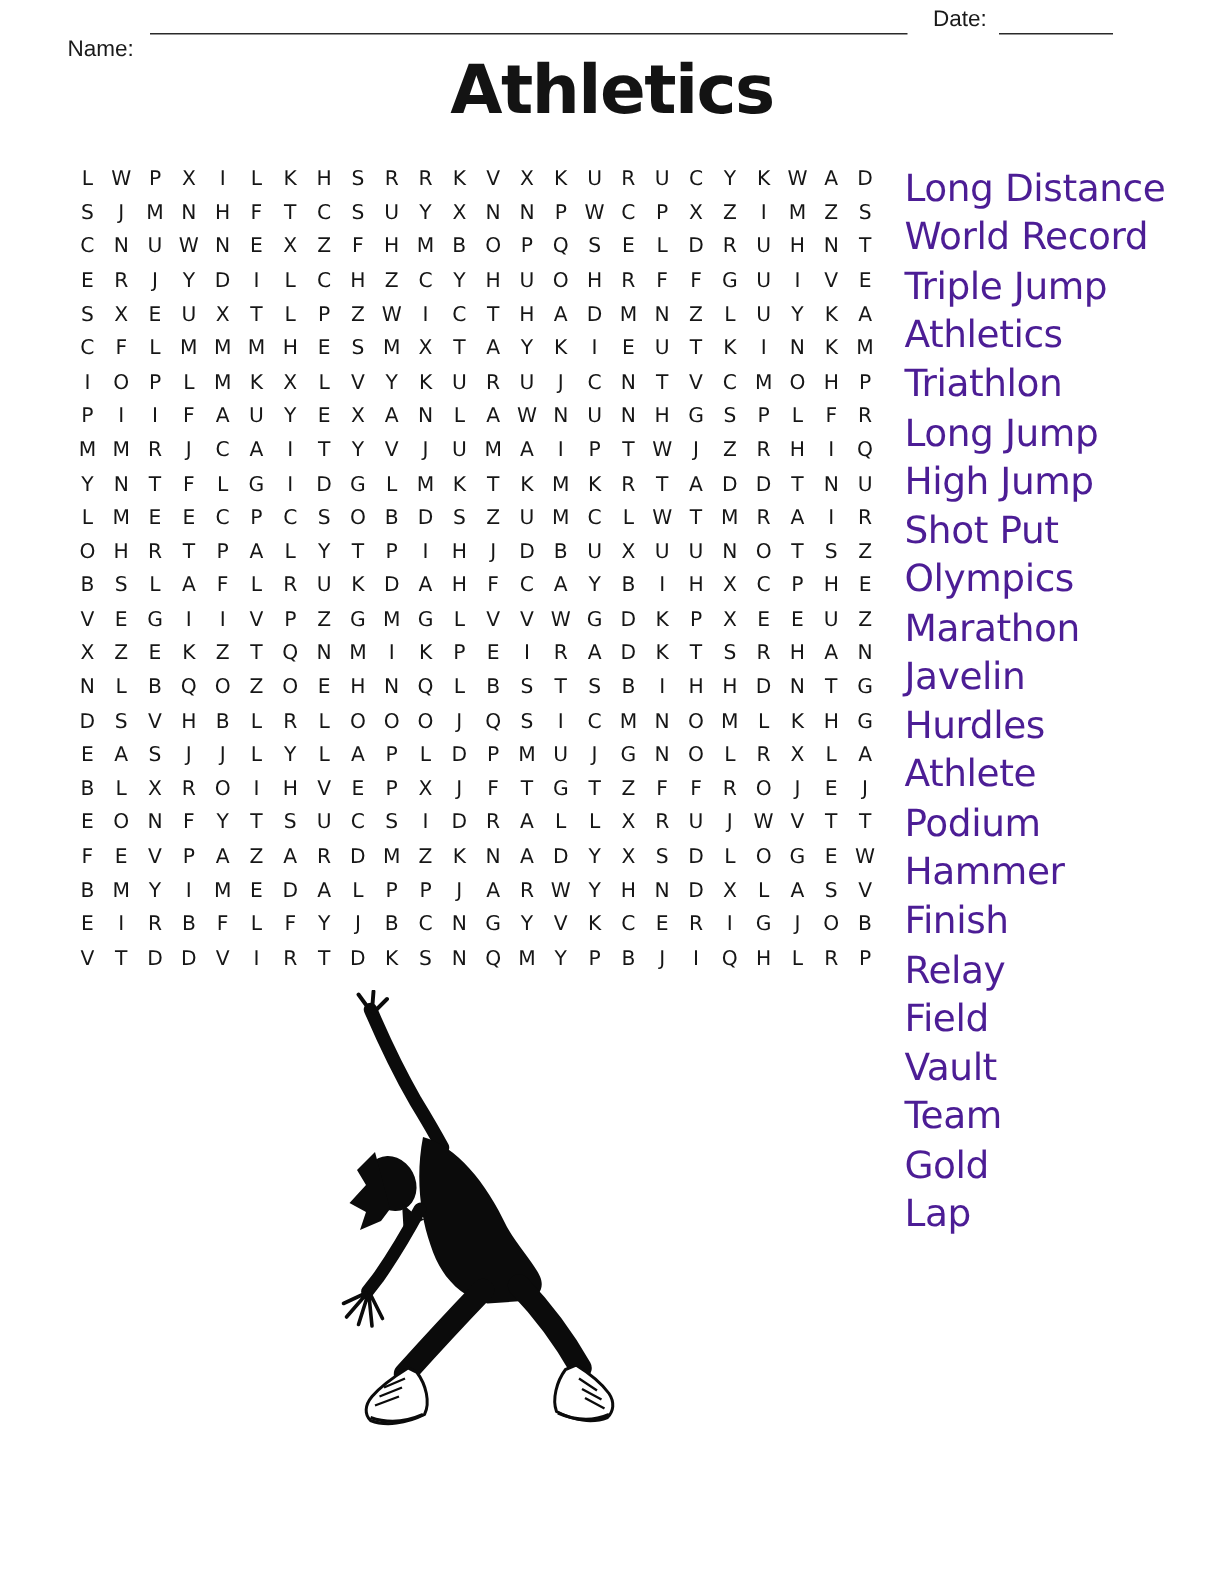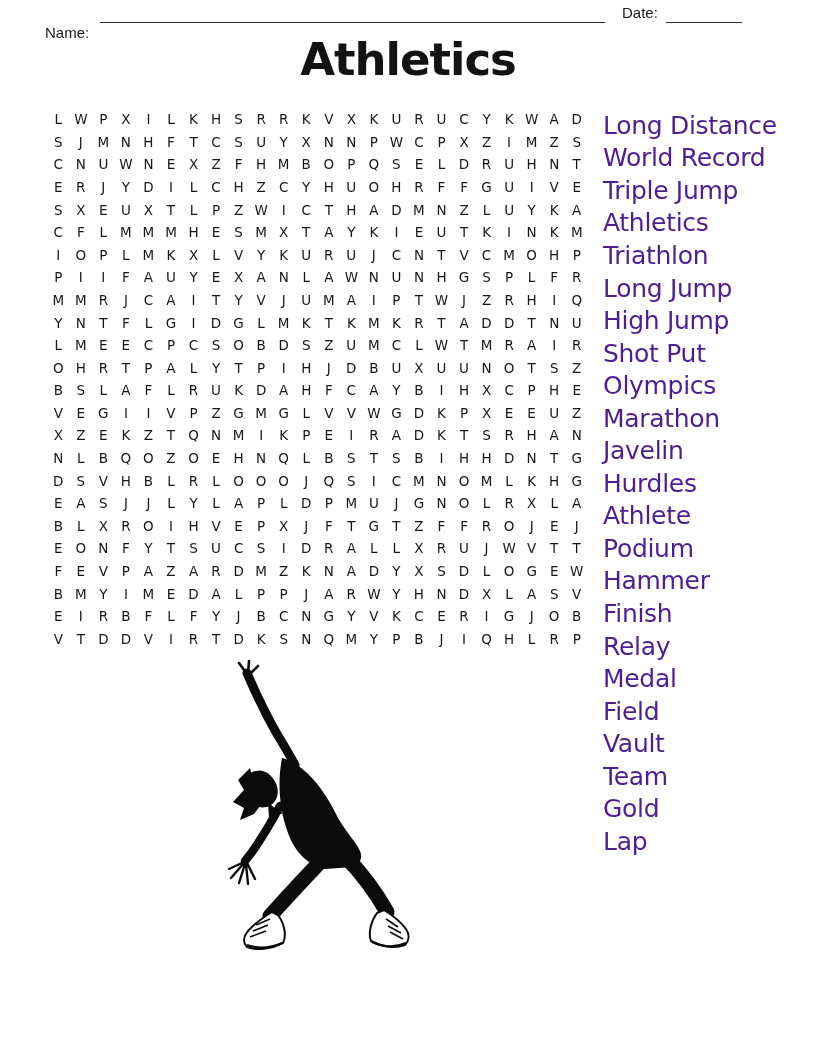--- a/index.html
+++ b/index.html
@@ -664,21 +664,20 @@
       <li>Shot Put</li>
       <li>Olympics</li>
       <li>Marathon</li>
       <li>Javelin</li>
       <li>Hurdles</li>
       <li>Athlete</li>
       <li>Podium</li>
       <li>Hammer</li>
       <li>Finish</li>
       <li>Relay</li>
-      <li>Medal</li>
       <li>Field</li>
       <li>Vault</li>
       <li>Team</li>
       <li>Gold</li>
       <li>Lap</li>
     </ul>
 
   <svg class="figure" width="212" height="296" viewBox="0 0 212 296" xmlns="http://www.w3.org/2000/svg">
     <g>
 

